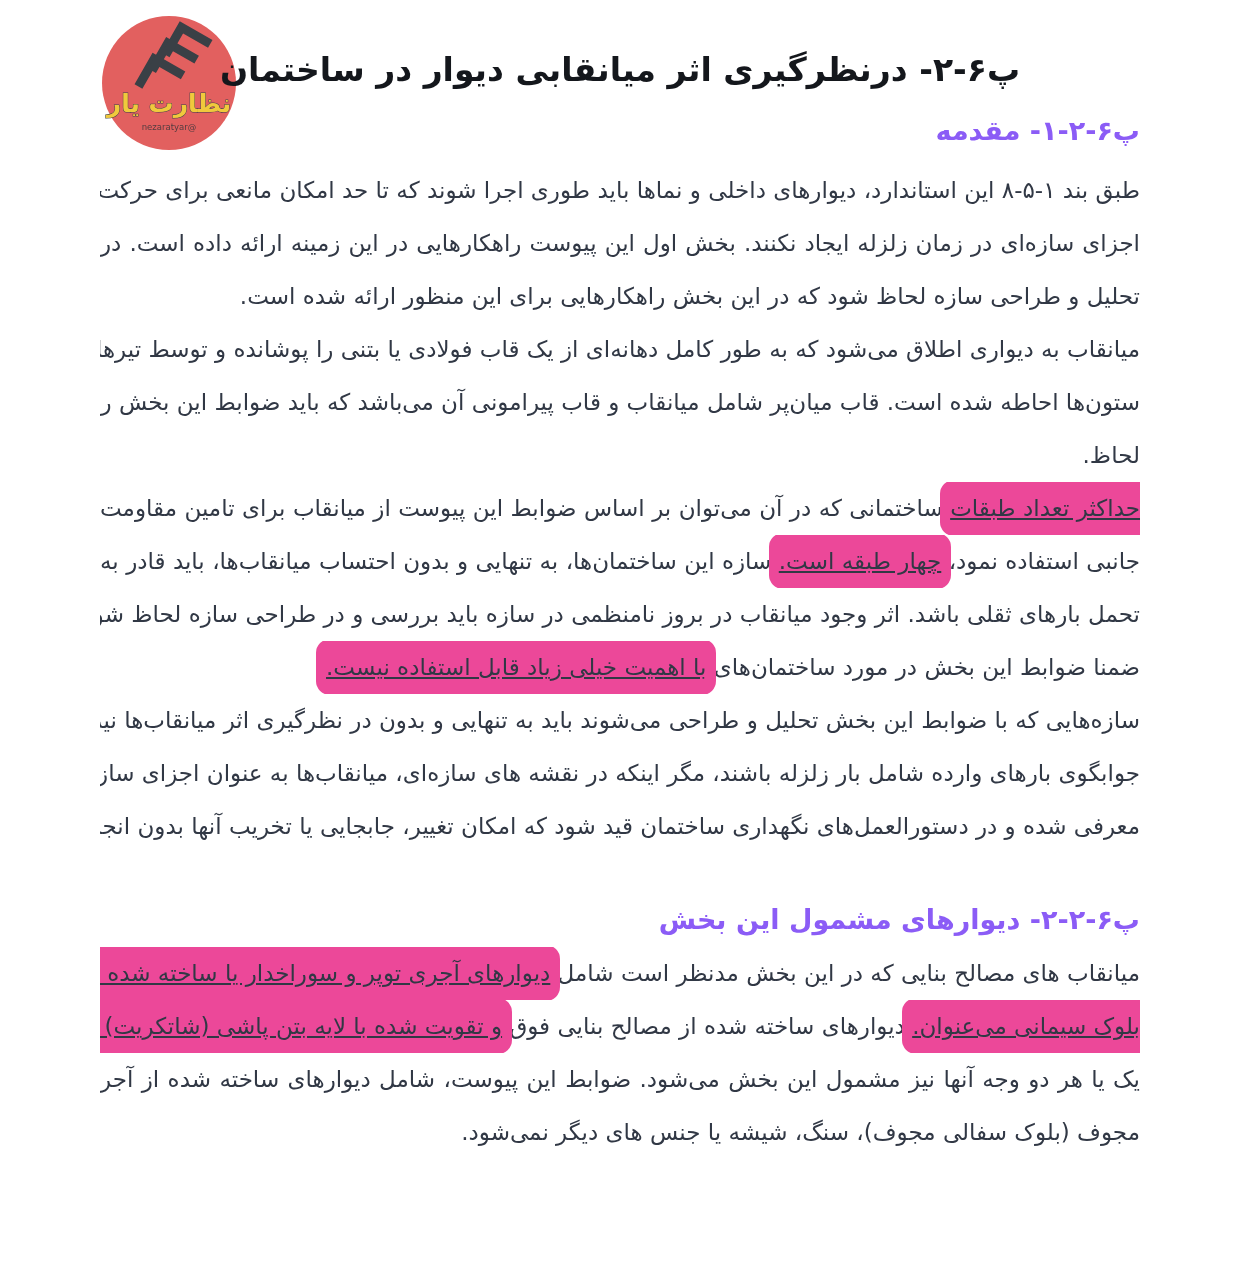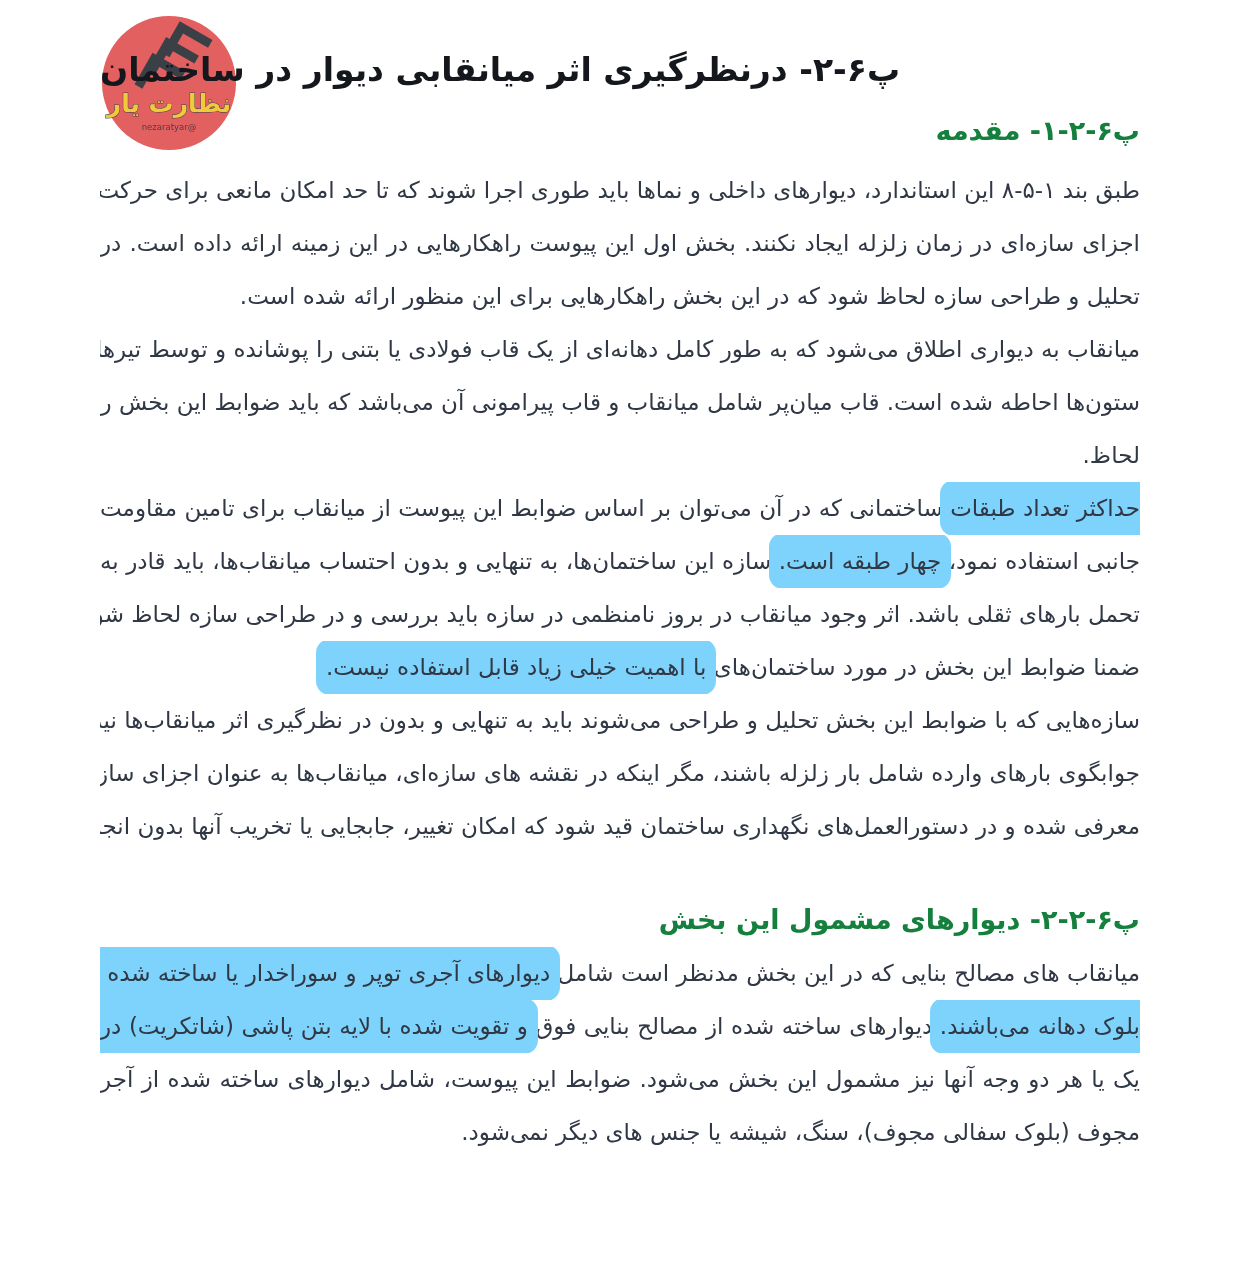--- a/index.html
+++ b/index.html
@@ -9,42 +9,43 @@
     font-family:"DejaVu Sans", sans-serif;
   }
   .doc{
     position:absolute;top:0;right:102px;width:1040px;
     direction:rtl;
     color:#313845;
   }
   .h1{
     margin:44px 0 0 0;
     font-size:33px;line-height:52px;font-weight:bold;color:#14171c;
-    text-align:left;white-space:nowrap;overflow:hidden;
+    text-align:center;white-space:nowrap;overflow:hidden;
   }
   .h2{
     margin:14px 0 12px 0;
-    font-size:27px;line-height:42px;font-weight:bold;color:#15803d;
+    font-size:27px;line-height:42px;font-weight:bold;color:#8b5cf6;
     text-align:right;white-space:nowrap;overflow:hidden;
   }
   .h2.spaced{margin:46px 0 6px 0;}
   .para{margin:0;}
   .line{
     height:53px;line-height:53px;
     font-size:23px;
     white-space:nowrap;overflow:hidden;
     text-align:justify;text-align-last:justify;
   }
   .line.last{text-align-last:right;}
   .hl{
-    background:#7dd3fc;
+    background:#ec4899;
     border-radius:14px;
     padding:15px 10px;
     margin:0 -10px;
     position:relative;
+    text-decoration:underline;
   }
   .hl.tail::after{
     content:"";
     position:absolute;
     right:12%;
     bottom:-12px;
     width:55%;
     height:20px;
     background:inherit;
     border-radius:45% 55% 50% 50%;
@@ -89,17 +90,17 @@
       <div class="line last"><span class="">ضمنا ضوابط این بخش در مورد ساختمان‌های </span><span class="hl tail">با اهمیت خیلی زیاد قابل استفاده نیست.</span></div>
     </div>
     <div class="para">
       <div class="line"><span class="">سازه‌هایی که با ضوابط این بخش تحلیل و طراحی می‌شوند باید به تنهایی و بدون در نظرگیری اثر میانقاب‌ها نیز</span></div>
       <div class="line"><span class="">جوابگوی بارهای وارده شامل بار زلزله باشند، مگر اینکه در نقشه های سازه‌ای، میانقاب‌ها به عنوان اجزای سازه‌ای</span></div>
       <div class="line"><span class="">معرفی شده و در دستورالعمل‌های نگهداری ساختمان قید شود که امکان تغییر، جابجایی یا تخریب آنها بدون انجام</span></div>
     </div>
     <div class="h2 spaced">پ۶-۲-۲- دیوارهای مشمول این بخش</div>
     <div class="para">
       <div class="line"><span class="">میانقاب های مصالح بنایی که در این بخش مدنظر است شامل </span><span class="hl tail">دیوارهای آجری توپر و سوراخدار یا ساخته شده از</span></div>
-      <div class="line"><span class="hl tail">بلوک دهانه می‌باشند.</span><span class=""> دیوارهای ساخته شده از مصالح بنایی فوق </span><span class="hl">و تقویت شده با لایه بتن پاشی (شاتکریت) در</span></div>
+      <div class="line"><span class="hl tail">بلوک سیمانی می‌عنوان.</span><span class=""> دیوارهای ساخته شده از مصالح بنایی فوق </span><span class="hl">و تقویت شده با لایه بتن پاشی (شاتکریت) در</span></div>
       <div class="line"><span class="">یک یا هر دو وجه آنها نیز مشمول این بخش می‌شود. ضوابط این پیوست، شامل دیوارهای ساخته شده از آجر</span></div>
       <div class="line last"><span class="">مجوف (بلوک سفالی مجوف)، سنگ، شیشه یا جنس های دیگر نمی‌شود.</span></div>
     </div>
   </div>
 
 </body></html>

